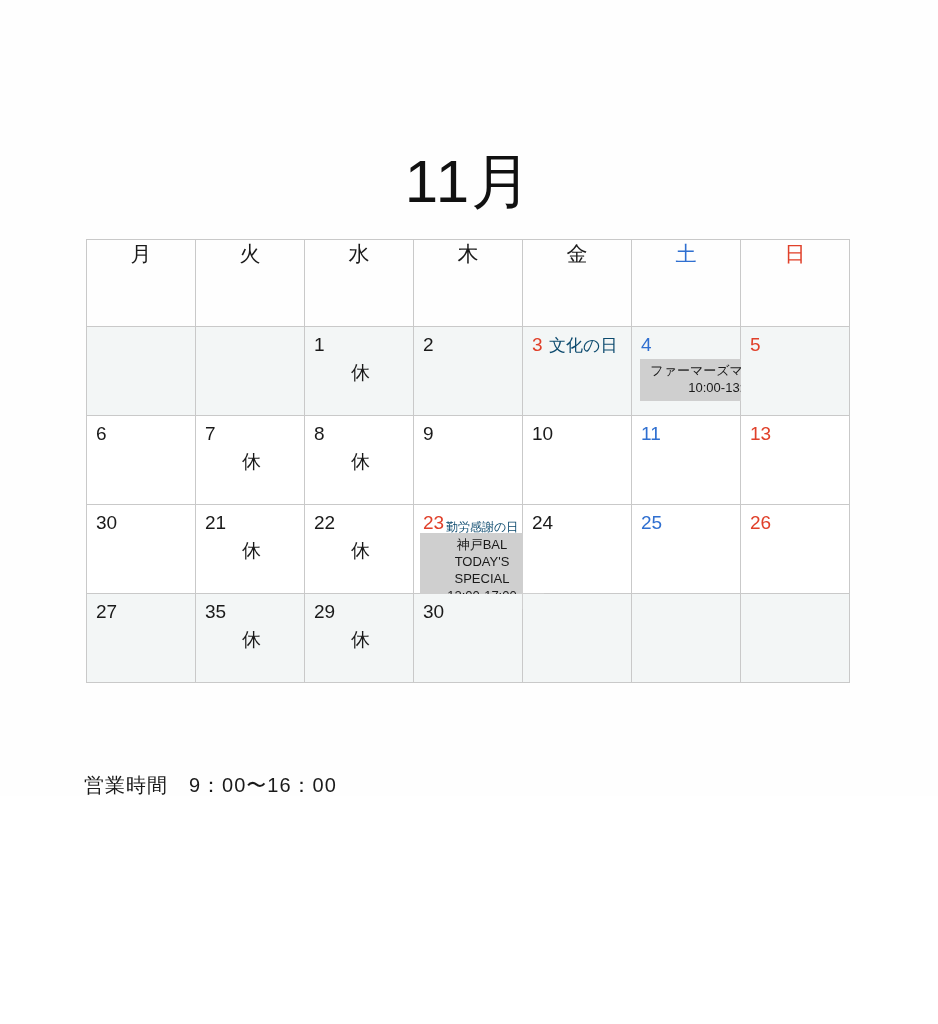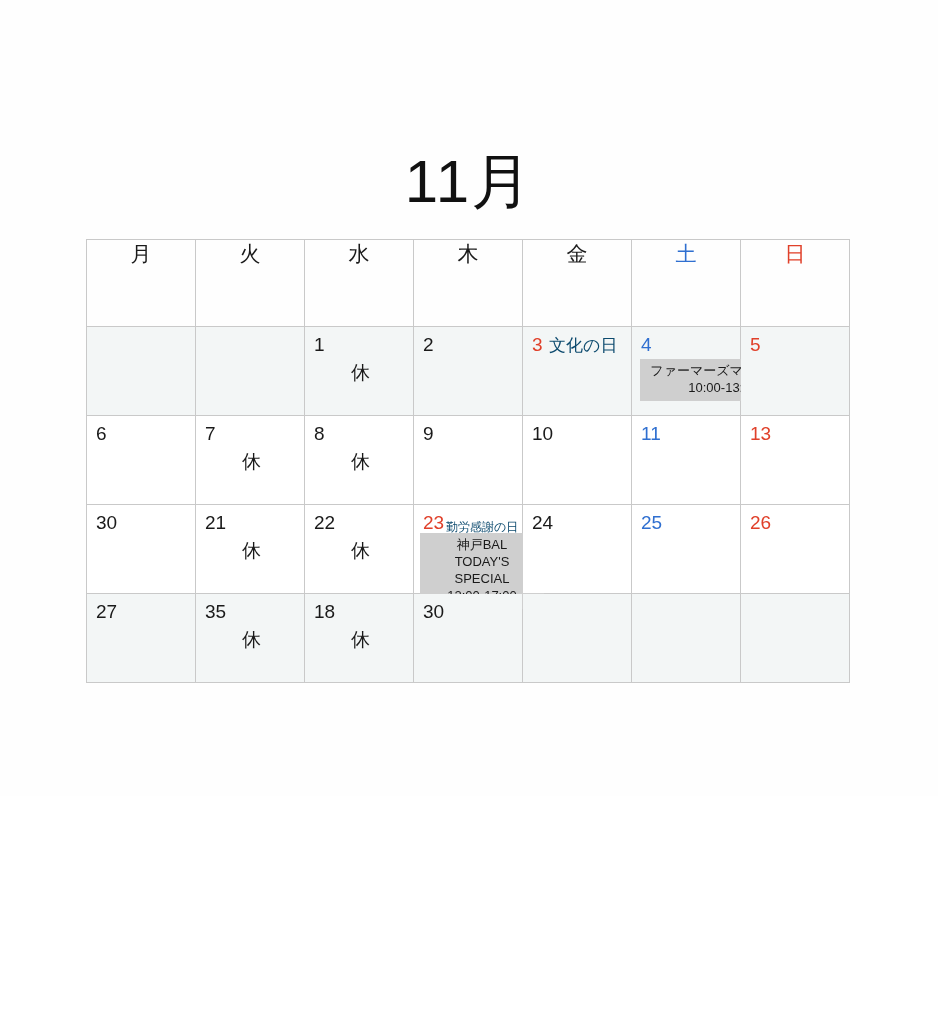--- a/index.html
+++ b/index.html
@@ -240,28 +240,29 @@
 
       <tr>
         <td class="day-cell shaded">
           <span class="daynum">27</span>
         </td>
         <td class="day-cell shaded">
           <span class="daynum">35</span>
           <span class="closed-mark">休</span>
         </td>
         <td class="day-cell shaded">
-          <span class="daynum">18</span>
+          <span class="daynum">29</span>
           <span class="closed-mark">休</span>
         </td>
         <td class="day-cell shaded">
           <span class="daynum">30</span>
         </td>
         <td class="day-cell empty"></td>
         <td class="day-cell empty"></td>
         <td class="day-cell empty"></td>
       </tr>
 
     </tbody>
   </table>
 
+  <div class="footer-note">営業時間　9：00〜16：00</div>
 
 </div>
 
 </body></html>

